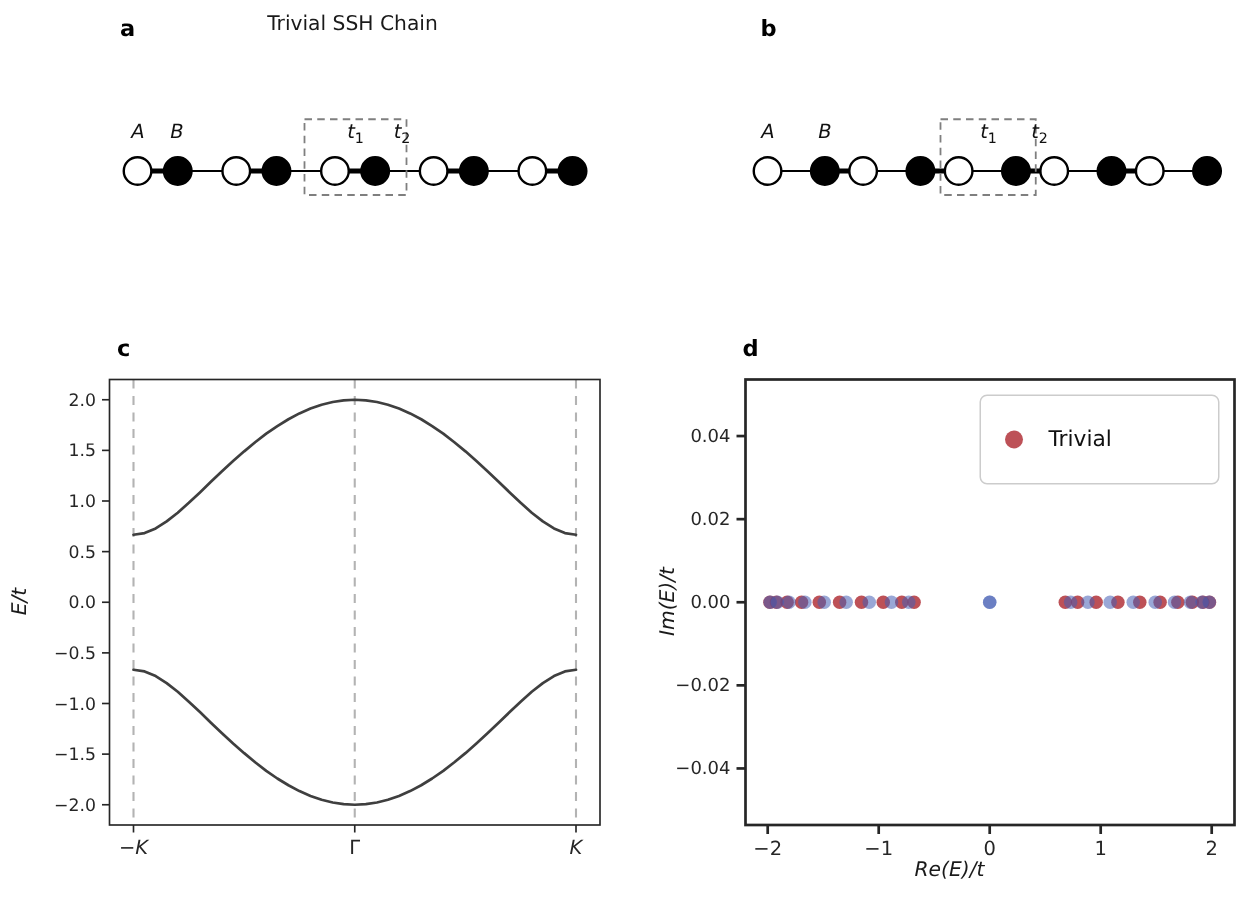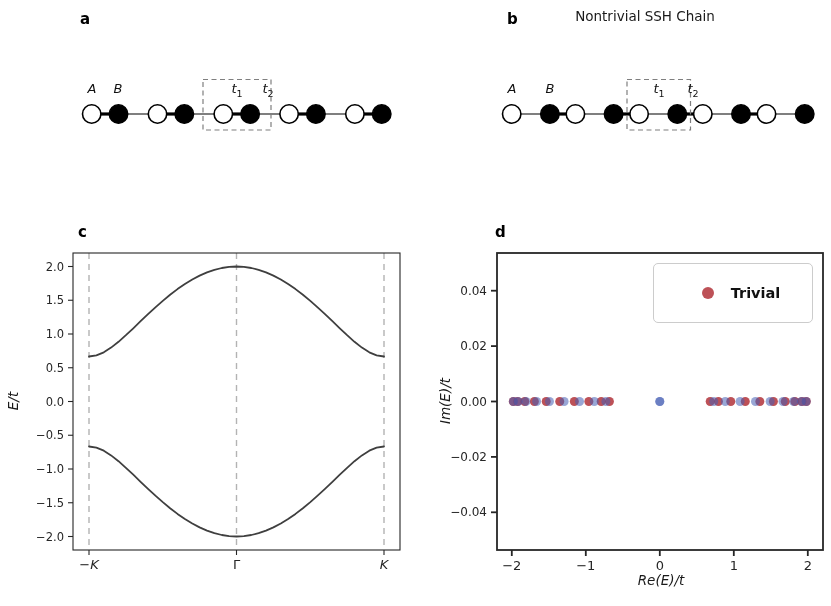--- a/index.html
+++ b/index.html
@@ -10,21 +10,21 @@
   #fig-svg{position:absolute;left:0;top:0;}
   .panel-letter{position:absolute;font-size:15px;font-weight:700;color:#000;}
   .panel-title{position:absolute;top:8px;width:300px;text-align:center;font-size:13.5px;color:#1a1a1a;}
   .chain-label{position:absolute;top:81px;transform:translateX(-50%);font-size:13px;font-style:italic;color:#111;white-space:nowrap;}
   .chain-label sub{font-style:normal;font-size:9.5px;}
   .axis-label{position:absolute;font-size:13.5px;font-style:italic;color:#1a1a1a;text-align:center;}
   .axis-label.rot{width:120px;height:18px;transform:rotate(-90deg);}
   #legend{
     position:absolute;left:653px;top:263px;width:160px;height:60px;box-sizing:border-box;
     background:rgba(255,255,255,0.92);border:1.2px solid #cccccc;border-radius:5px;
-    display:flex;flex-direction:row;justify-content:space-evenly;padding:18px 0;font-weight:bold;
+    display:flex;flex-direction:column;justify-content:space-evenly;padding:18px 0;
   }
   .legend-row{display:flex;align-items:center;gap:17px;padding-left:16px;font-size:14.5px;color:#111;}
   .legend-marker{width:12px;height:12px;border-radius:50%;flex:0 0 12px;}
 </style>
 </head>
 <body>
 
 <div id="figure">
 
   <svg id="fig-svg" width="831" height="606" viewBox="0 0 831 606">
@@ -159,35 +159,35 @@
       <circle cx="793.592" cy="401.5" r="4.5" fill="#465fb4" fill-opacity="0.55"></circle>
       <circle cx="801.362" cy="401.5" r="4.5" fill="#465fb4" fill-opacity="0.55"></circle>
       <circle cx="806.1719999999999" cy="401.5" r="4.5" fill="#465fb4" fill-opacity="0.55"></circle>
     </svg>
 
   <div class="panel-letter" style="left:80px;top:10px;">a</div>
   <div class="panel-letter" style="left:507px;top:10px;">b</div>
   <div class="panel-letter" style="left:78px;top:223px;">c</div>
   <div class="panel-letter" style="left:495px;top:223px;">d</div>
 
-  <div class="panel-title" style="left:495px;">Nontrivial SSH Chain</div>
+  <div class="panel-title" style="left:85px;">Trivial SSH Chain</div>
 
   <span class="chain-label" style="left:92px;">A</span>
   <span class="chain-label" style="left:118px;">B</span>
   <span class="chain-label" style="left:237px;"><span>t</span><sub>1</sub></span>
   <span class="chain-label" style="left:268px;"><span>t</span><sub>2</sub></span>
 
   <span class="chain-label" style="left:512px;">A</span>
   <span class="chain-label" style="left:550px;">B</span>
   <span class="chain-label" style="left:659px;"><span>t</span><sub>1</sub></span>
   <span class="chain-label" style="left:693px;"><span>t</span><sub>2</sub></span>
 
   <div class="axis-label rot" style="left:-46px;top:392px;">E/t</div>
   <div class="axis-label rot" style="left:386px;top:392px;">Im(E)/t</div>
-  <div class="axis-label" style="left:601px;top:572px;width:120px;">Re(E)/t</div>
+  <div class="axis-label" style="left:573px;top:572px;width:120px;">Re(E)/t</div>
 
   <div id="legend">
     <div class="legend-row">
       <span class="legend-marker" id="lm-trivial" style="background-color: rgb(172, 38, 45); opacity: 0.8;"></span>
       <span>Trivial</span>
     </div>
   </div>
 </div>
 
 </body></html>

